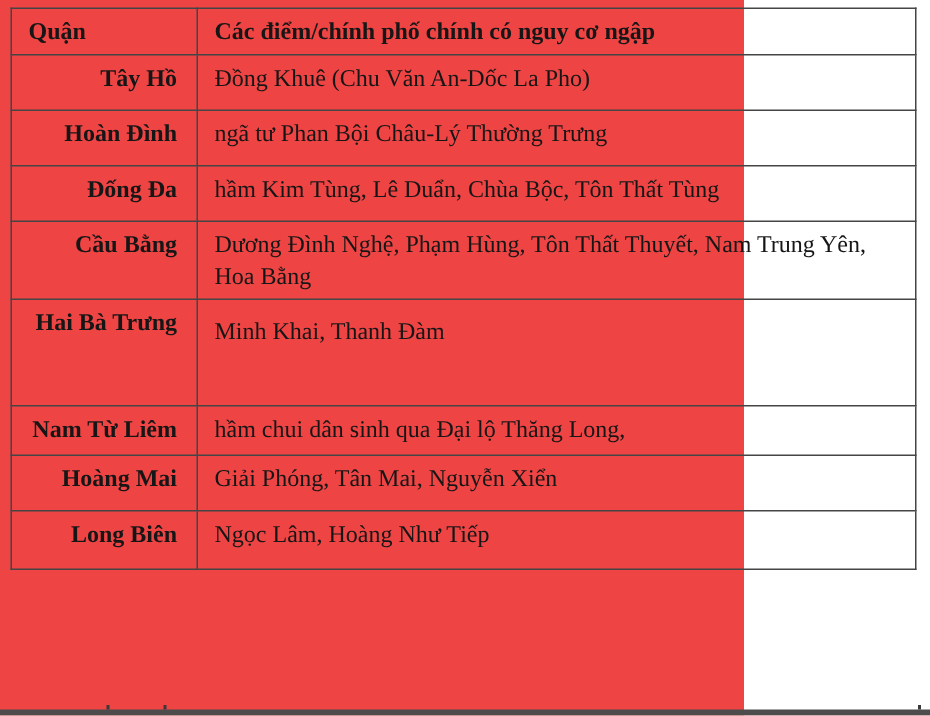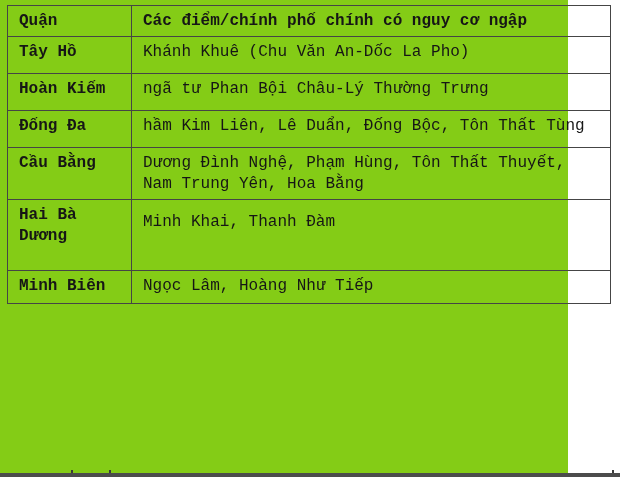--- a/index.html
+++ b/index.html
@@ -6,24 +6,23 @@
     margin: 0;
     padding: 0;
     background: #ffffff;
     width: 620px;
     height: 477px;
     overflow: hidden;
     font-family: "Liberation Serif", "DejaVu Serif", serif;
   }
   .page {
     position: relative;
-    width: 568px;
+    width: 496px;
     height: 477px;
-    background: #84cc16;
-    font-family: Liberation Mono, monospace;
+    background: #ef4444;
   }
   table.doc-table {
     position: absolute;
     left: 7px;
     top: 5px;
     width: 603px;
     border-collapse: collapse;
     table-layout: fixed;
   }
   col.c-district { width: 124px; }
@@ -33,21 +32,21 @@
     border: 1px solid #454545;
     vertical-align: top;
     padding: 5px 13px 4px 11px;
     font-size: 16px;
     line-height: 21px;
     color: #161616;
     text-align: left;
     overflow: hidden;
   }
   .doc-table th { font-weight: bold; }
-  td.cell-district { font-weight: bold; }
+  td.cell-district { font-weight: bold; text-align: right; }
   td.cell-streets  { font-weight: normal; }
 
   thead tr { height: 30px; }
   tbody tr { height: 37px; }
   
   tbody tr:nth-child(5) { height: 71px; }
   tbody tr:nth-child(5) td.cell-streets {
     text-align: justify;
     text-justify: inter-word;
     line-height: 34px;
@@ -92,49 +91,57 @@
     </colgroup>
     <thead>
       <tr>
         <th class="cell-district">Quận</th>
         <th class="cell-streets">Các điểm/chính phố chính có nguy cơ ngập</th>
       </tr>
     </thead>
     <tbody>
     <tr>
       <td class="cell-district">Tây Hồ</td>
-      <td class="cell-streets">Khánh Khuê (Chu Văn An-Dốc La Pho)</td>
+      <td class="cell-streets">Đồng Khuê (Chu Văn An-Dốc La Pho)</td>
     </tr>
 
 
     <tr>
-      <td class="cell-district">Hoàn Kiếm</td>
+      <td class="cell-district">Hoàn Đình</td>
       <td class="cell-streets">ngã tư Phan Bội Châu-Lý Thường Trưng</td>
     </tr>
 
     <tr>
       <td class="cell-district">Đống Đa</td>
-      <td class="cell-streets">hầm Kim Liên, Lê Duẩn, Đống Bộc, Tôn Thất Tùng</td>
+      <td class="cell-streets">hầm Kim Tùng, Lê Duẩn, Chùa Bộc, Tôn Thất Tùng</td>
     </tr>
 
     <tr>
       <td class="cell-district">Cầu Bằng</td>
       <td class="cell-streets">Dương Đình Nghệ, Phạm Hùng, Tôn Thất Thuyết, Nam Trung Yên, Hoa Bằng</td>
     </tr>
 
     <tr>
-      <td class="cell-district">Hai Bà Dương</td>
+      <td class="cell-district">Hai Bà Trưng</td>
       <td class="cell-streets">Minh Khai, Thanh Đàm</td>
     </tr>
 
 
-
+    <tr>
+      <td class="cell-district">Nam Từ Liêm</td>
+      <td class="cell-streets">hầm chui dân sinh qua Đại lộ Thăng Long,</td>
+    </tr>
 
     <tr>
-      <td class="cell-district">Minh Biên</td>
+      <td class="cell-district">Hoàng Mai</td>
+      <td class="cell-streets">Giải Phóng, Tân Mai, Nguyễn Xiển</td>
+    </tr>
+
+    <tr>
+      <td class="cell-district">Long Biên</td>
       <td class="cell-streets">Ngọc Lâm, Hoàng Như Tiếp</td>
     </tr>
 
   </tbody>
   </table>
 
   <div class="bottom-bar"></div>
   <div class="tick t1"></div>
   <div class="tick t2"></div>
   <div class="tick t3"></div>

